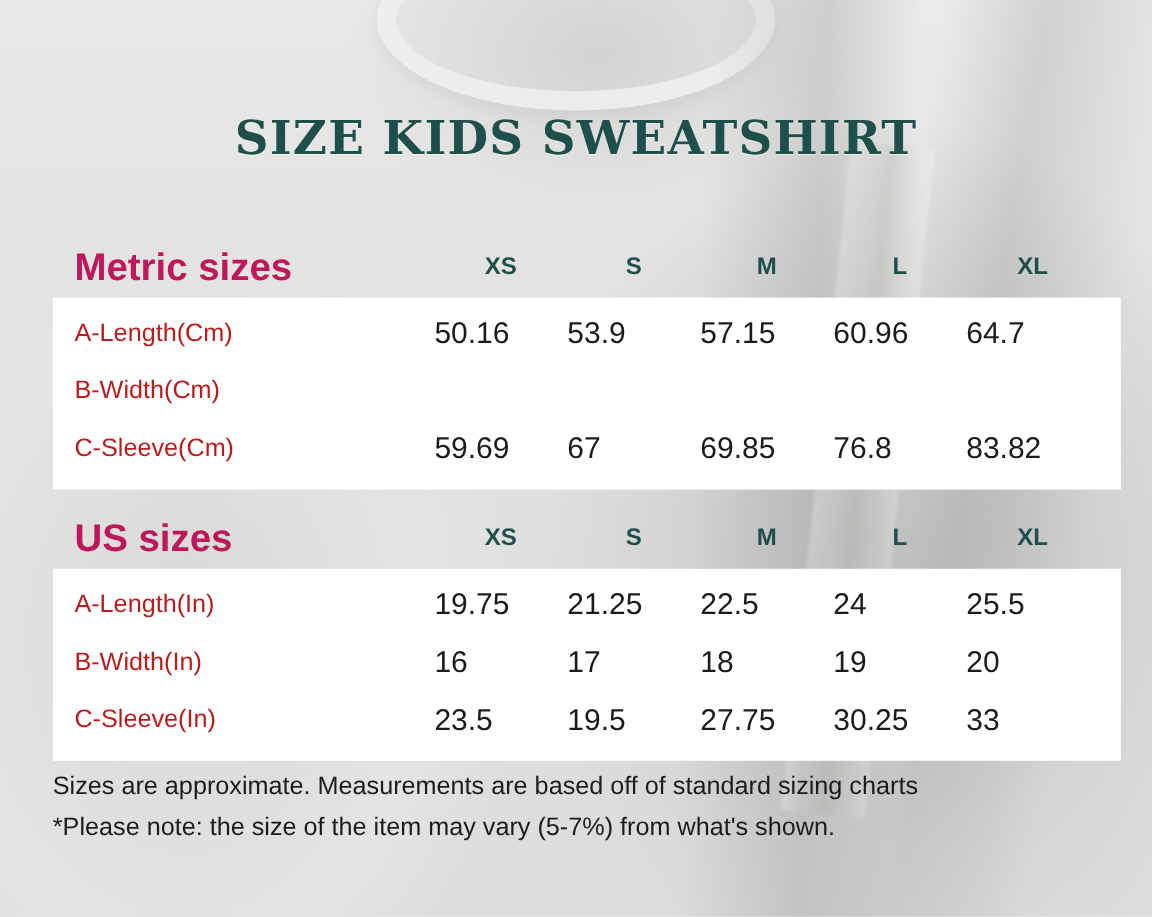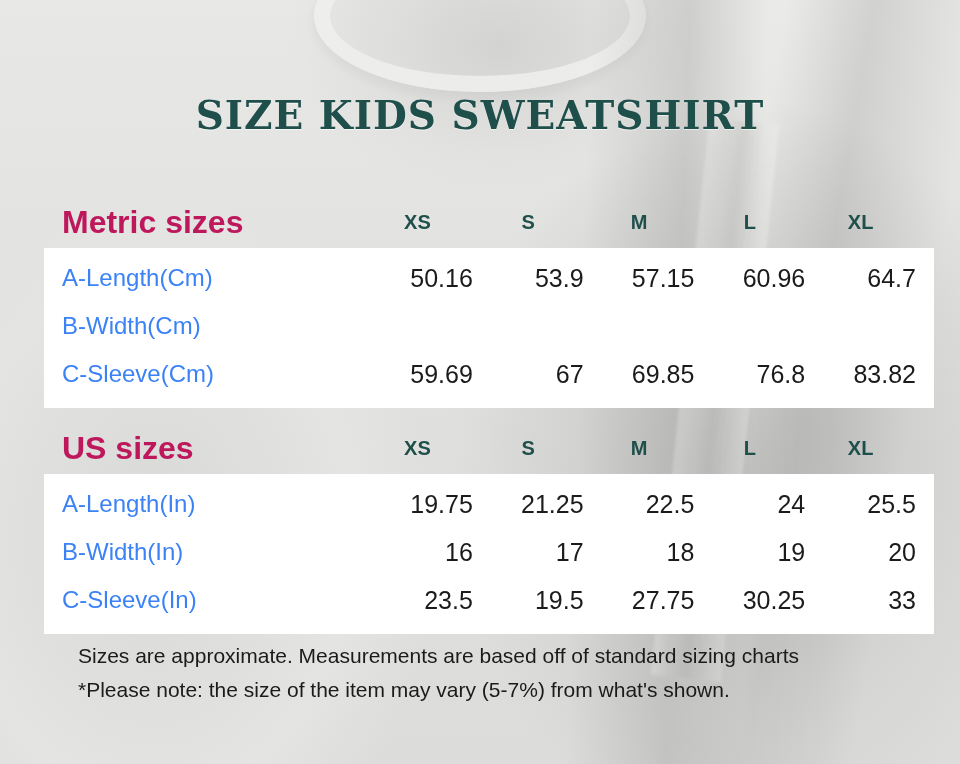--- a/index.html
+++ b/index.html
@@ -116,42 +116,41 @@
     padding: 6px 0 10px 0;
   }
   .row {
     display: flex;
     align-items: center;
     height: 48px;
     padding: 0 18px;
   }
   .row .rlabel {
     flex: 0 0 300px;
-    font-size: 24px;
-    color: #3b82f6;
+    font-size: 21px;
+    color: #b91c1c;
   }
   .row .vals {
     display: flex;
     flex: 1;
   }
   .row .vals span {
     flex: 1;
-    text-align: right;
+    text-align: left;
     font-size: 25px;
     color: #1b1b1b;
   }
 
   .gap { height: 14px; }
 
   .notes {
     position: absolute;
     left: 44px;
     right: 20px;
     top: 644px;
-    margin-left: 34px;
   }
   .notes p {
     margin: 0 0 10px 0;
     font-size: 21px;
     color: #1b1b1b;
     white-space: nowrap;
   }
 </style>
 </head>
 <body>

